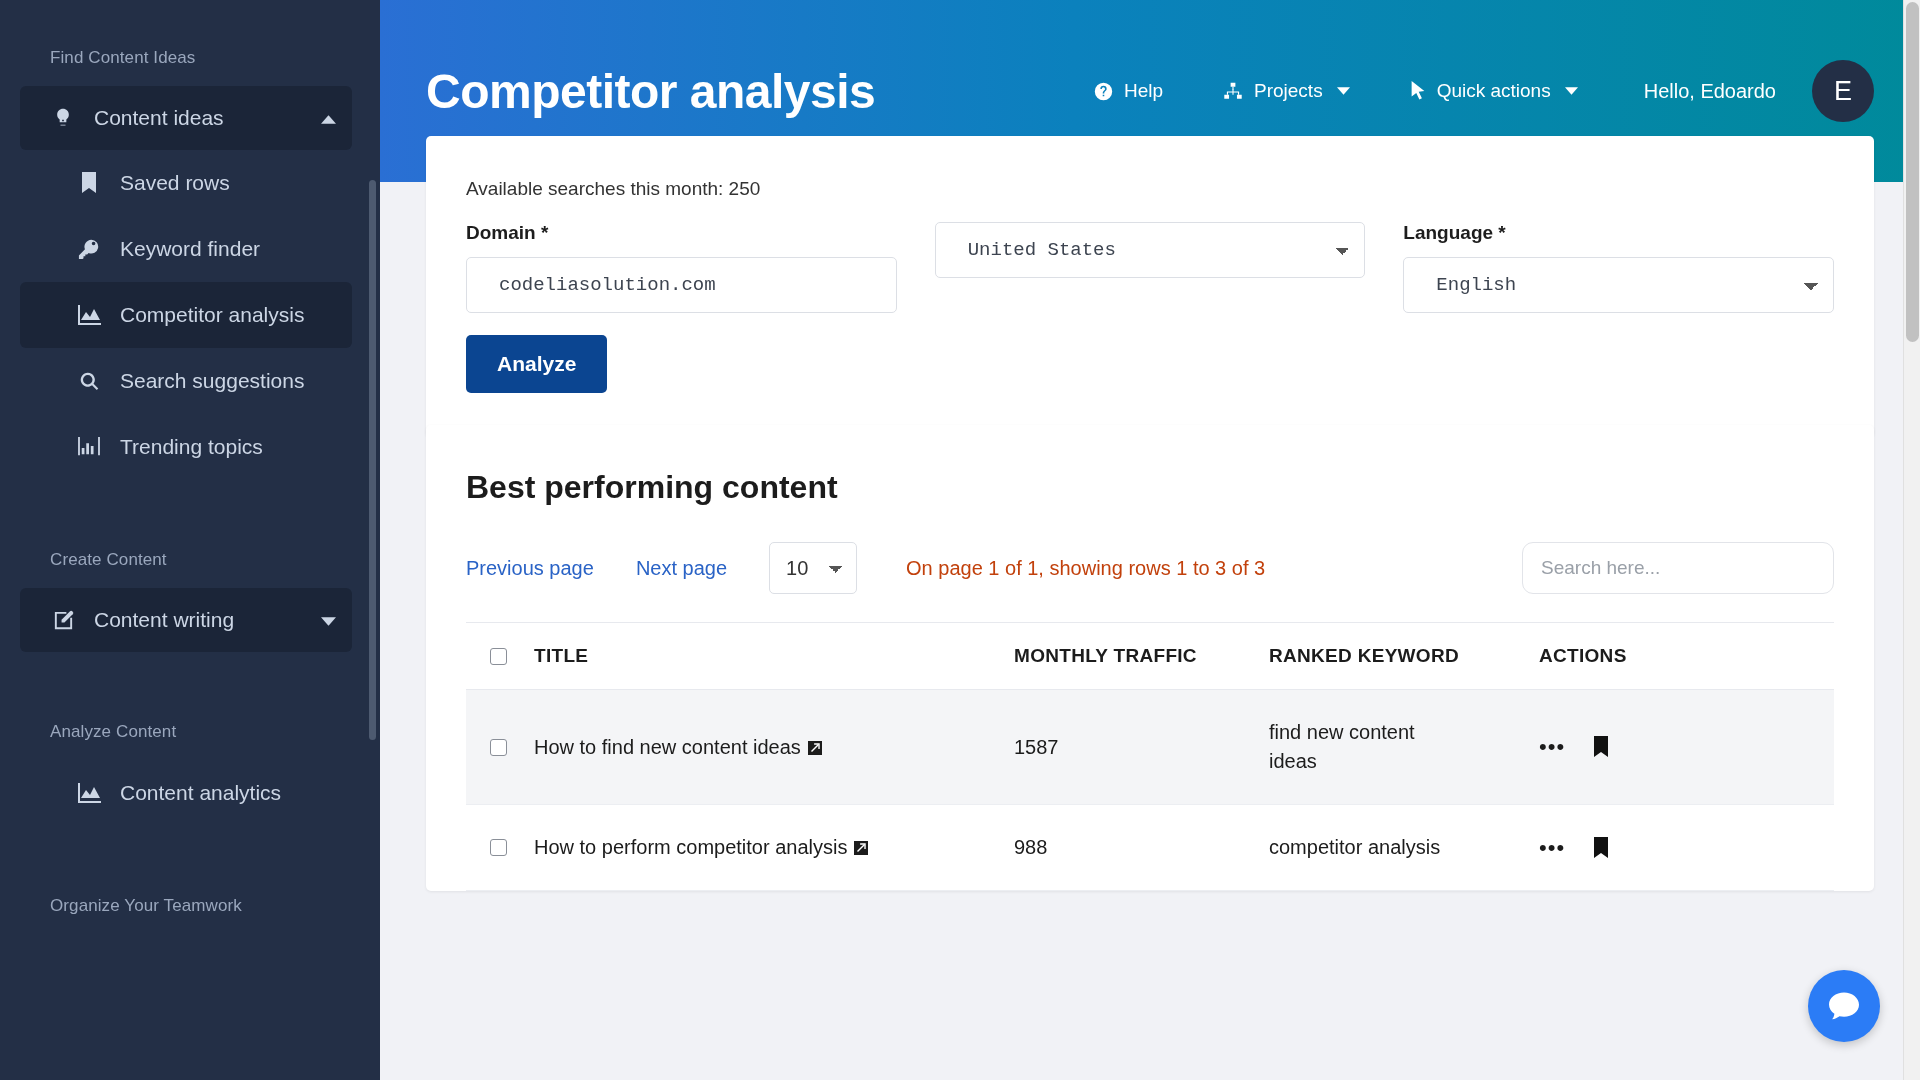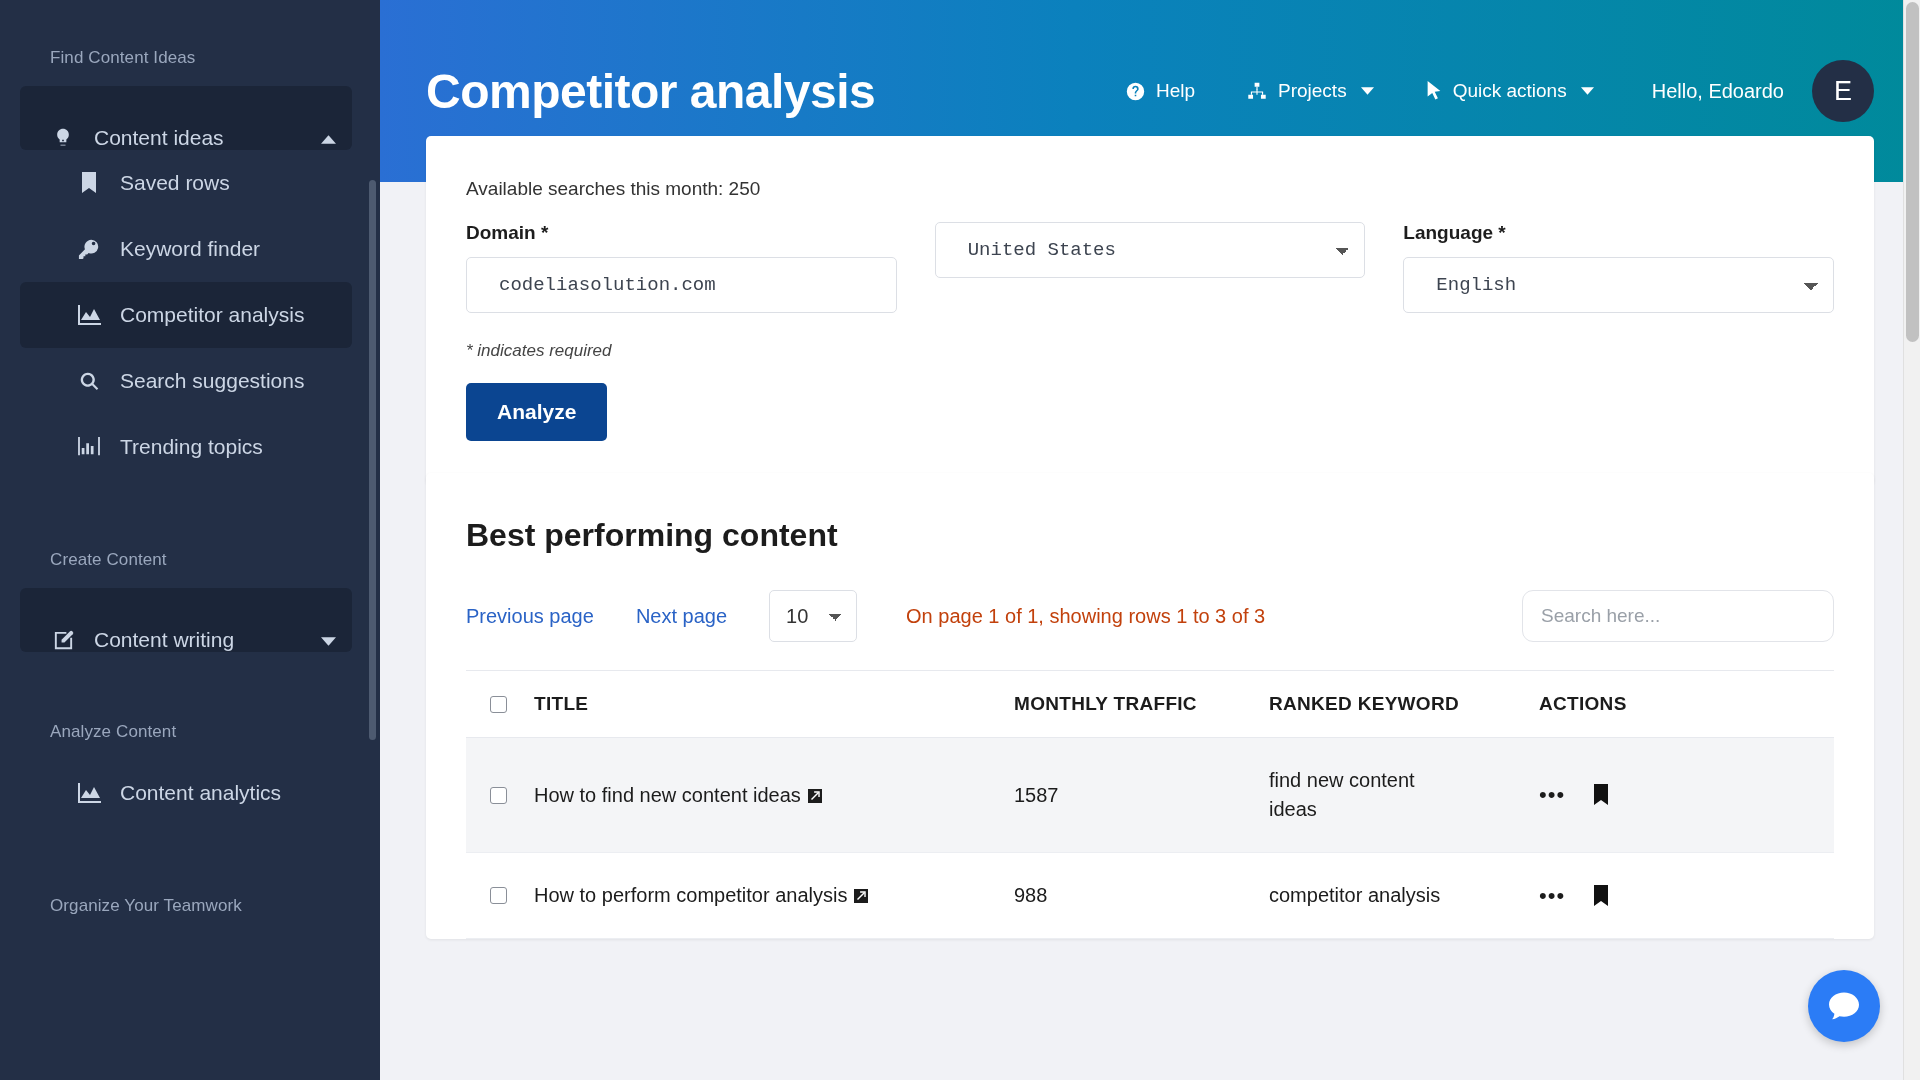--- a/index.html
+++ b/index.html
@@ -43,21 +43,20 @@
     color: #ccd6e5;
   }
   .side-item .ic svg { display: block; fill: currentColor; }
   .side-item.parent {
     background: #1b2538;
     border-radius: 6px;
     margin: 0 28px 0 20px;
     padding-left: 28px;
     height: 64px;
     width: 332px;
-    align-items: flex-end;
   }
   .side-item.parent .caret { margin-left: auto; margin-right: 16px; }
   .side-item.active-sub {
     background: #1b2538;
     border-radius: 6px;
     margin: 0 28px 0 20px;
     width: 332px;
     padding-left: 36px;
   }
   .side-item.sub { padding-left: 74px; }
@@ -83,21 +82,21 @@
     padding: 0 46px 0 46px;
     position: relative;
   }
   .page-title {
     color: #fff;
     font-size: 48px;
     font-weight: 800;
     letter-spacing: -.5px;
     white-space: nowrap;
   }
-  .topnav { margin-left: auto; display: flex; align-items: center; gap: 8px; }
+  .topnav { margin-left: auto; display: flex; align-items: center; gap: 16px; }
   .topnav-item {
     display: flex; align-items: center;
     color: #fff; font-size: 19px;
     padding: 0 22px;
     cursor: pointer; white-space: nowrap;
   }
   .topnav-item .ic { display: inline-flex; margin-right: 11px; }
   .topnav-item .ic svg { fill: #fff; display: block; }
   .topnav-item .dd { margin-left: 14px; display: inline-flex; }
   .topnav-item .dd svg { fill: #fff; display: block; }
@@ -452,21 +451,20 @@
         </div>
 
         <div class="field">
           <label>Language *</label>
           <select>
             <option>English</option>
           </select>
         </div>
       </div>
 
-      <div class="required-note">* indicates required</div>
       <button class="analyze-btn">Analyze</button>
     </section>
 
     <section class="card card-table">
       <h2 class="section-title">Best performing content</h2>
 
       <div class="table-controls">
         <span class="pg-link">Previous page</span>
         <span class="pg-link">Next page</span>
         <select class="per-page">

